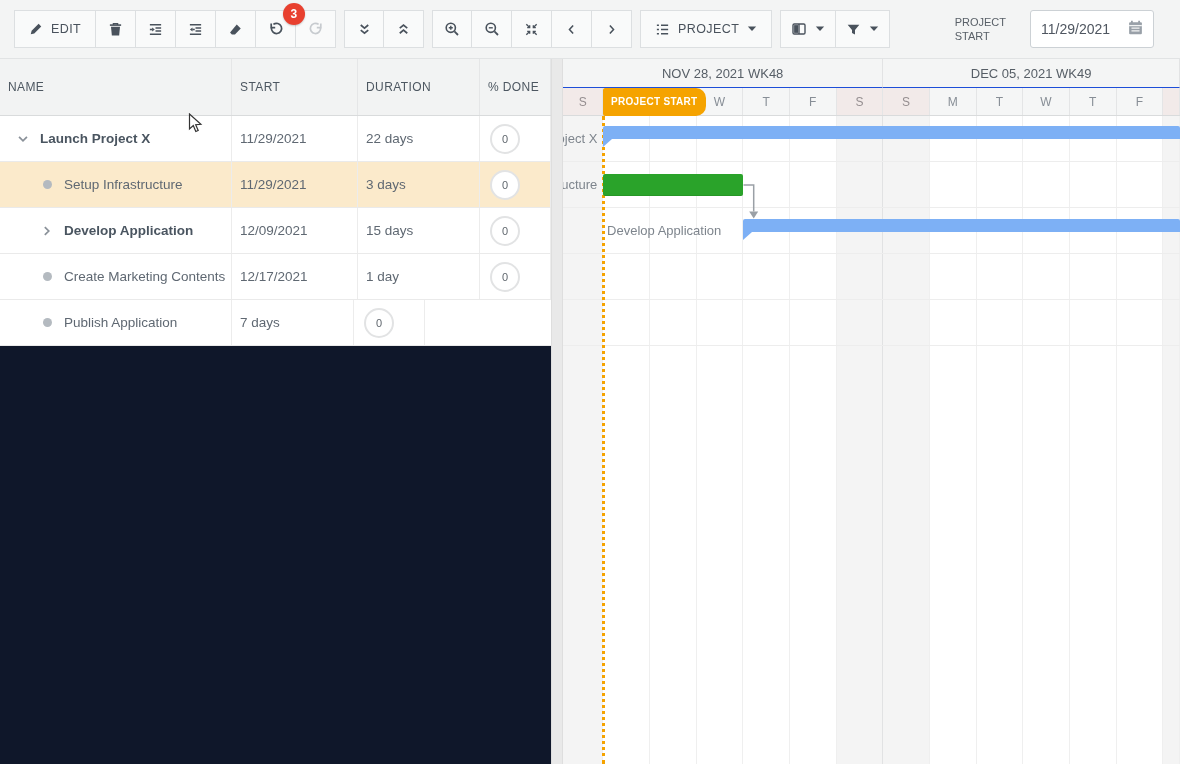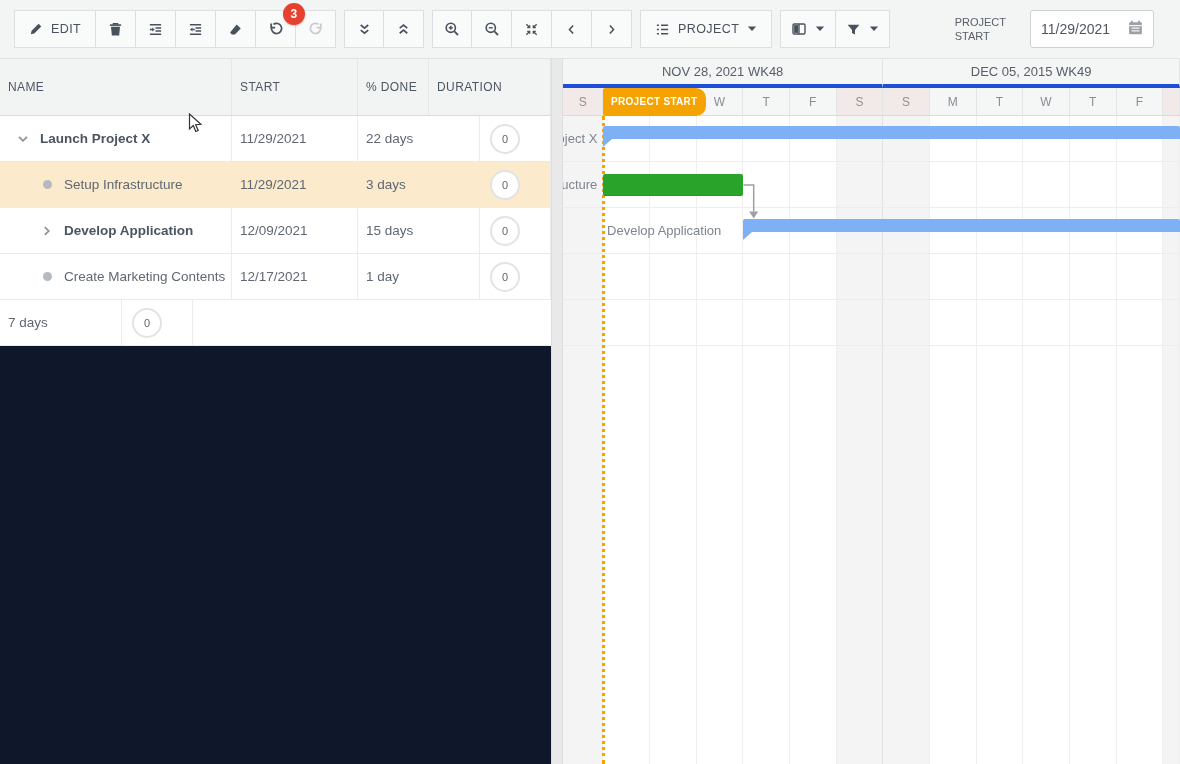--- a/index.html
+++ b/index.html
@@ -81,21 +81,21 @@
     align-items:center; justify-content:center; margin-left:10px; flex:none;
   }
 
   
   .splitter { width:12px; flex:none; background:#e9e9e9; border-left:1px solid #dedede; border-right:1px solid #dedede; cursor:col-resize; }
 
   
   .timeline { flex:1; position:relative; overflow:hidden; background:#fff; }
   .tl-weeks { height:29px; display:flex; background:#f4f5f5; }
   .tl-week {
-    border-right:1px solid #e2e3e4; border-bottom:4px solid #1d4ed8;
+    border-right:1px solid #e2e3e4; border-bottom:1px solid #1d4ed8;
     display:flex; align-items:center; justify-content:center;
     font-size:13px; color:#565e66; white-space:nowrap; overflow:hidden; flex:none;
   }
   .tl-days { height:28px; display:flex; position:relative; background:#f5f6f6; border-bottom:1px solid #d9dbdc; }
   .tl-day {
     flex:none; border-right:1px solid #e4e5e6; font-size:12px; color:#878e96;
     display:flex; align-items:center; justify-content:center; overflow:hidden;
   }
   .tl-day.weekend { background:#f2eae9; color:#958e90; }
   .ps-label {
@@ -316,22 +316,22 @@
     </div>
 
   </div>
 
   <div class="content">
 
     <div class="grid">
       <div class="grid-header">
           <div class="gh-cell" style="width: 232px;">NAME</div>
           <div class="gh-cell" style="width: 126px;">START</div>
+          <div class="gh-cell" style="width: 122px;">DURATION</div>
           <div class="gh-cell" style="width: 71px;">% DONE</div>
-          <div class="gh-cell" style="width: 122px;">DURATION</div>
         </div>
       <div class="grid-body">
           <div class="g-row">
             <div class="g-cell g-name" style="width: 232px; padding-left: 16px;">
               <span class="twisty">
                 <svg width="14" height="14" viewBox="0 0 16 16">
                   <path d="M3.5 5.5L8 10l4.5-4.5" stroke="#8a9199" stroke-width="2" fill="none"></path>
                 </svg>
               </span>
               <span class="rowlabel bold">Launch Project X</span>
@@ -377,34 +377,40 @@
               </span>
               <span class="rowlabel">Create Marketing Contents</span>
             </div>
             <div class="g-cell pad" style="width: 126px;">12/17/2021</div>
             <div class="g-cell pad" style="width: 122px; text-align: center;">1 day</div>
             <div class="g-cell" style="width: 71px;">
               <div class="pct-badge">0</div>
             </div>
           </div>
           <div class="g-row">
+            <div class="g-cell g-name" style="width: 232px; padding-left: 40px;">
+              <span class="twisty">
+                <span class="bullet"></span>
+              </span>
+              <span class="rowlabel">Publish Application</span>
+            </div>
             <div class="g-cell pad" style="width: 122px;">7 days</div>
             <div class="g-cell" style="width: 71px;">
               <div class="pct-badge">0</div>
             </div>
           </div>
         </div>
     </div>
 
     <div class="splitter"></div>
 
     <div class="timeline">
       <div class="tl-weeks">
           <div class="tl-week" style="width: 320.3px;">NOV 28, 2021 WK48</div>
-          <div class="tl-week" style="width: 296.7px;">DEC 05, 2015 WK49</div>
+          <div class="tl-week" style="width: 296.7px;">DEC 05, 2021 WK49</div>
         </div>
       <div class="tl-days">
         <div class="ps-label" style="left:40px;">PROJECT START</div>
       <div class="tl-day weekend" style="width: 40.3px;">S</div>
           <div class="tl-day" style="width: 46.67px;"></div>
           <div class="tl-day" style="width: 46.67px;"></div>
           <div class="tl-day" style="width: 46.67px;">W</div>
           <div class="tl-day" style="width: 46.67px;">T</div>
           <div class="tl-day" style="width: 46.67px;">F</div>
           <div class="tl-day weekend" style="width: 46.67px;">S</div>

